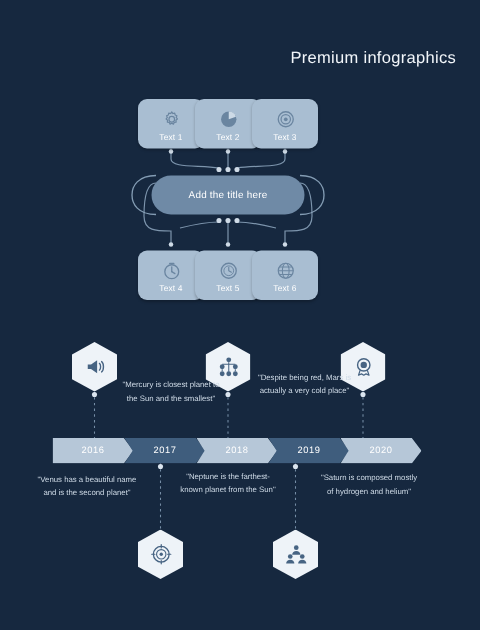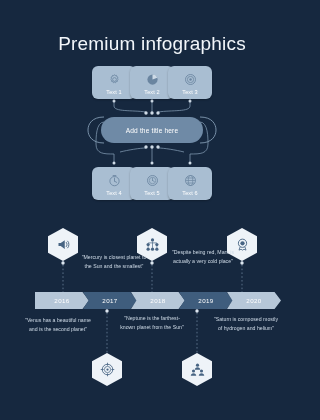--- a/index.html
+++ b/index.html
@@ -20,22 +20,22 @@
     inset: 0;
     background: #16283f;
   }
 
   
   .main-title {
     position: absolute;
     top: 33px;
     left: 0;
     width: 304px;
-    text-align: center;
-    font-size: 19px;
+    text-align: right;
+    font-size: 11px;
     letter-spacing: 0.2px;
     color: #f2f6fa;
   }
 
   
   .org {
     position: absolute;
     top: 62px;
     left: 0;
     width: 304px;

